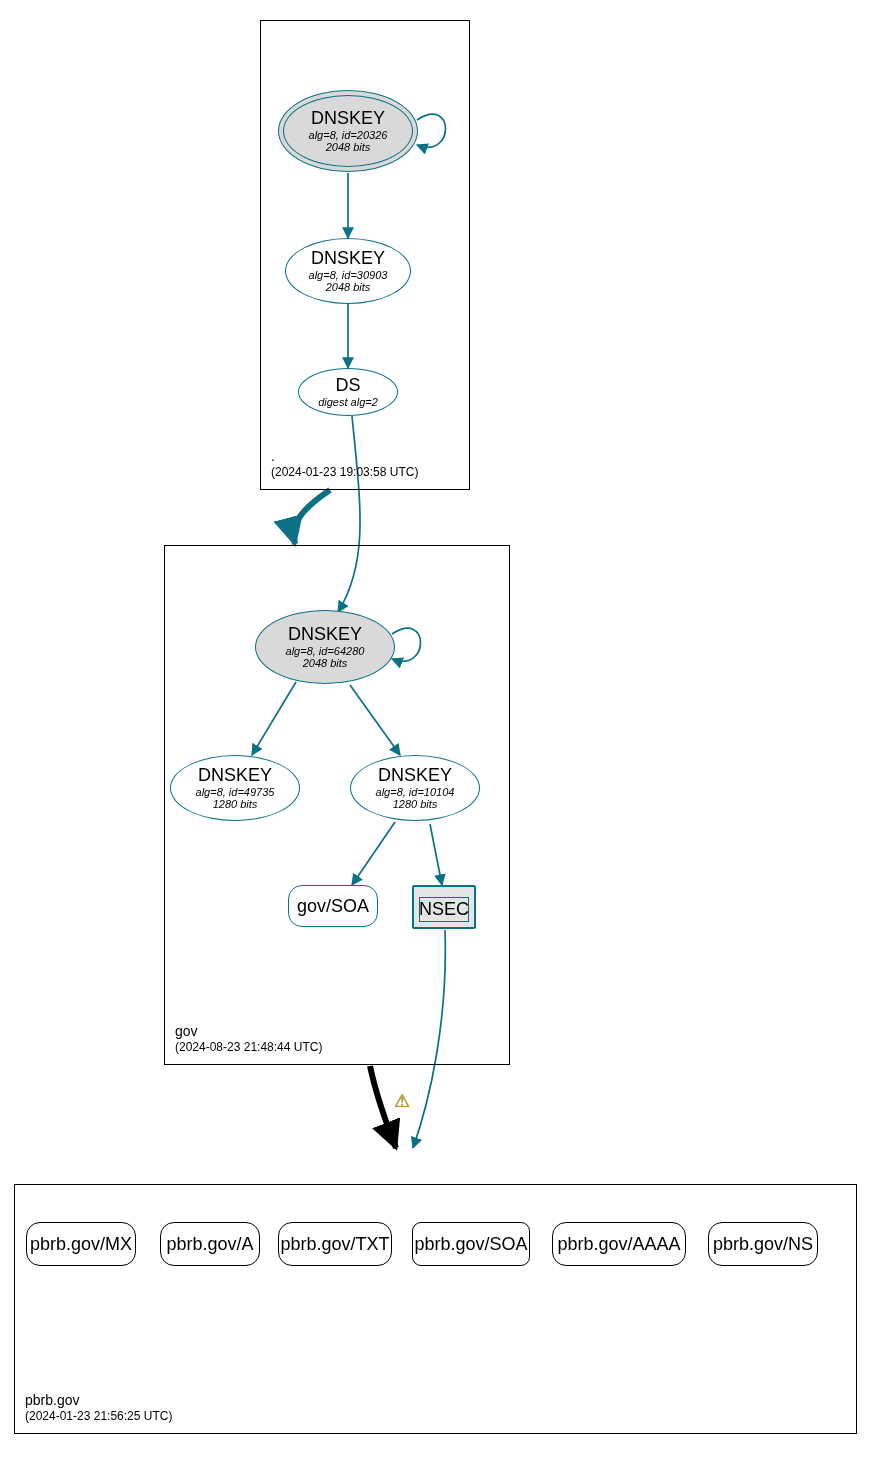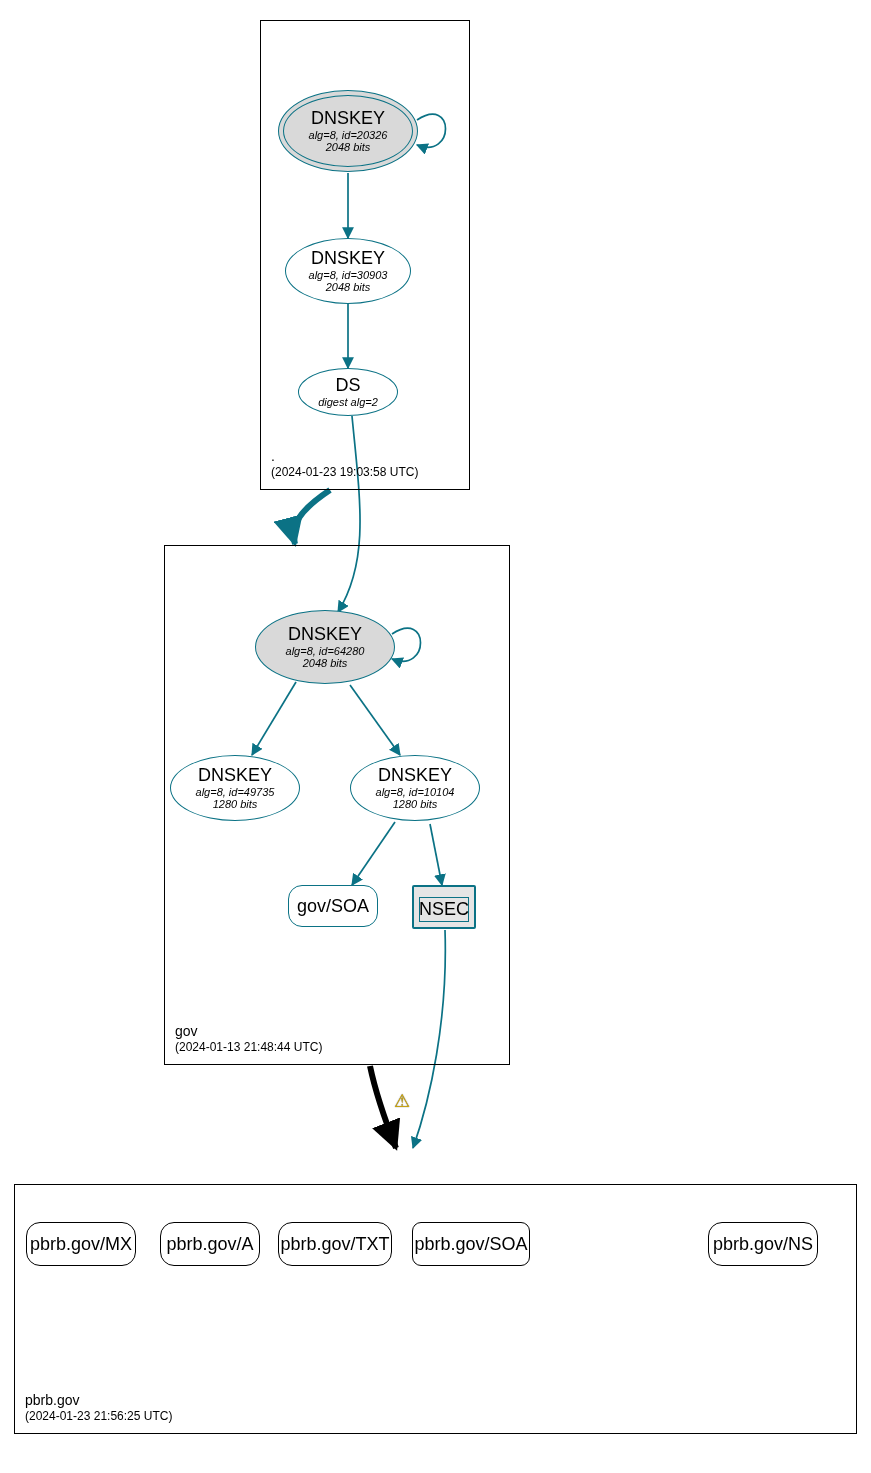--- a/index.html
+++ b/index.html
@@ -161,21 +161,21 @@
   </div>
 
   <div class="node ellipse" style="left:298px; top:368px; width:100px; height:48px;">
     <div class="title">DS</div>
     <div class="sub">digest alg=2</div>
   </div>
 
   <div class="zone" style="left:164px; top:545px; width:346px; height:520px;">
     <div class="zone-label" style="bottom:8px;">
       <div>gov</div>
-      <div class="zone-sub">(2024-01-13 21:48:44 UTC)</div>
+      <div class="zone-sub">(2024-08-23 21:48:44 UTC)</div>
     </div>
   </div>
 
   <div class="node ellipse filled" style="left:255px; top:610px; width:140px; height:74px;">
     <div class="title">DNSKEY</div>
     <div class="sub">alg=8, id=64280</div>
     <div class="sub">2048 bits</div>
   </div>
 
   <div class="node ellipse" style="left:170px; top:755px; width:130px; height:66px;">
@@ -212,17 +212,20 @@
   </div>
   <div class="node rrect-black" style="left:160px; top:1222px; width:100px; height:44px;">
     <div class="title">pbrb.gov/A</div>
   </div>
   <div class="node rrect-black" style="left:278px; top:1222px; width:114px; height:44px;">
     <div class="title">pbrb.gov/TXT</div>
   </div>
   <div class="node rrect-black" style="left:412px; top:1222px; width:118px; height:44px;border-radius:9px;">
     <div class="title">pbrb.gov/SOA</div>
   </div>
+  <div class="node rrect-black" style="left:552px; top:1222px; width:134px; height:44px;">
+    <div class="title">pbrb.gov/AAAA</div>
+  </div>
   <div class="node rrect-black" style="left:708px; top:1222px; width:110px; height:44px;">
     <div class="title">pbrb.gov/NS</div>
   </div>
 
 </div>
 
 </body></html>

